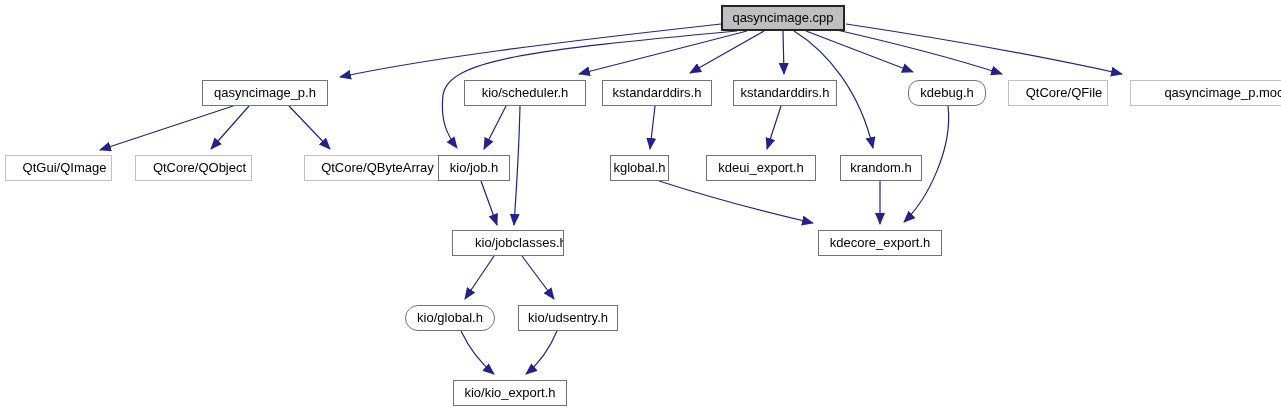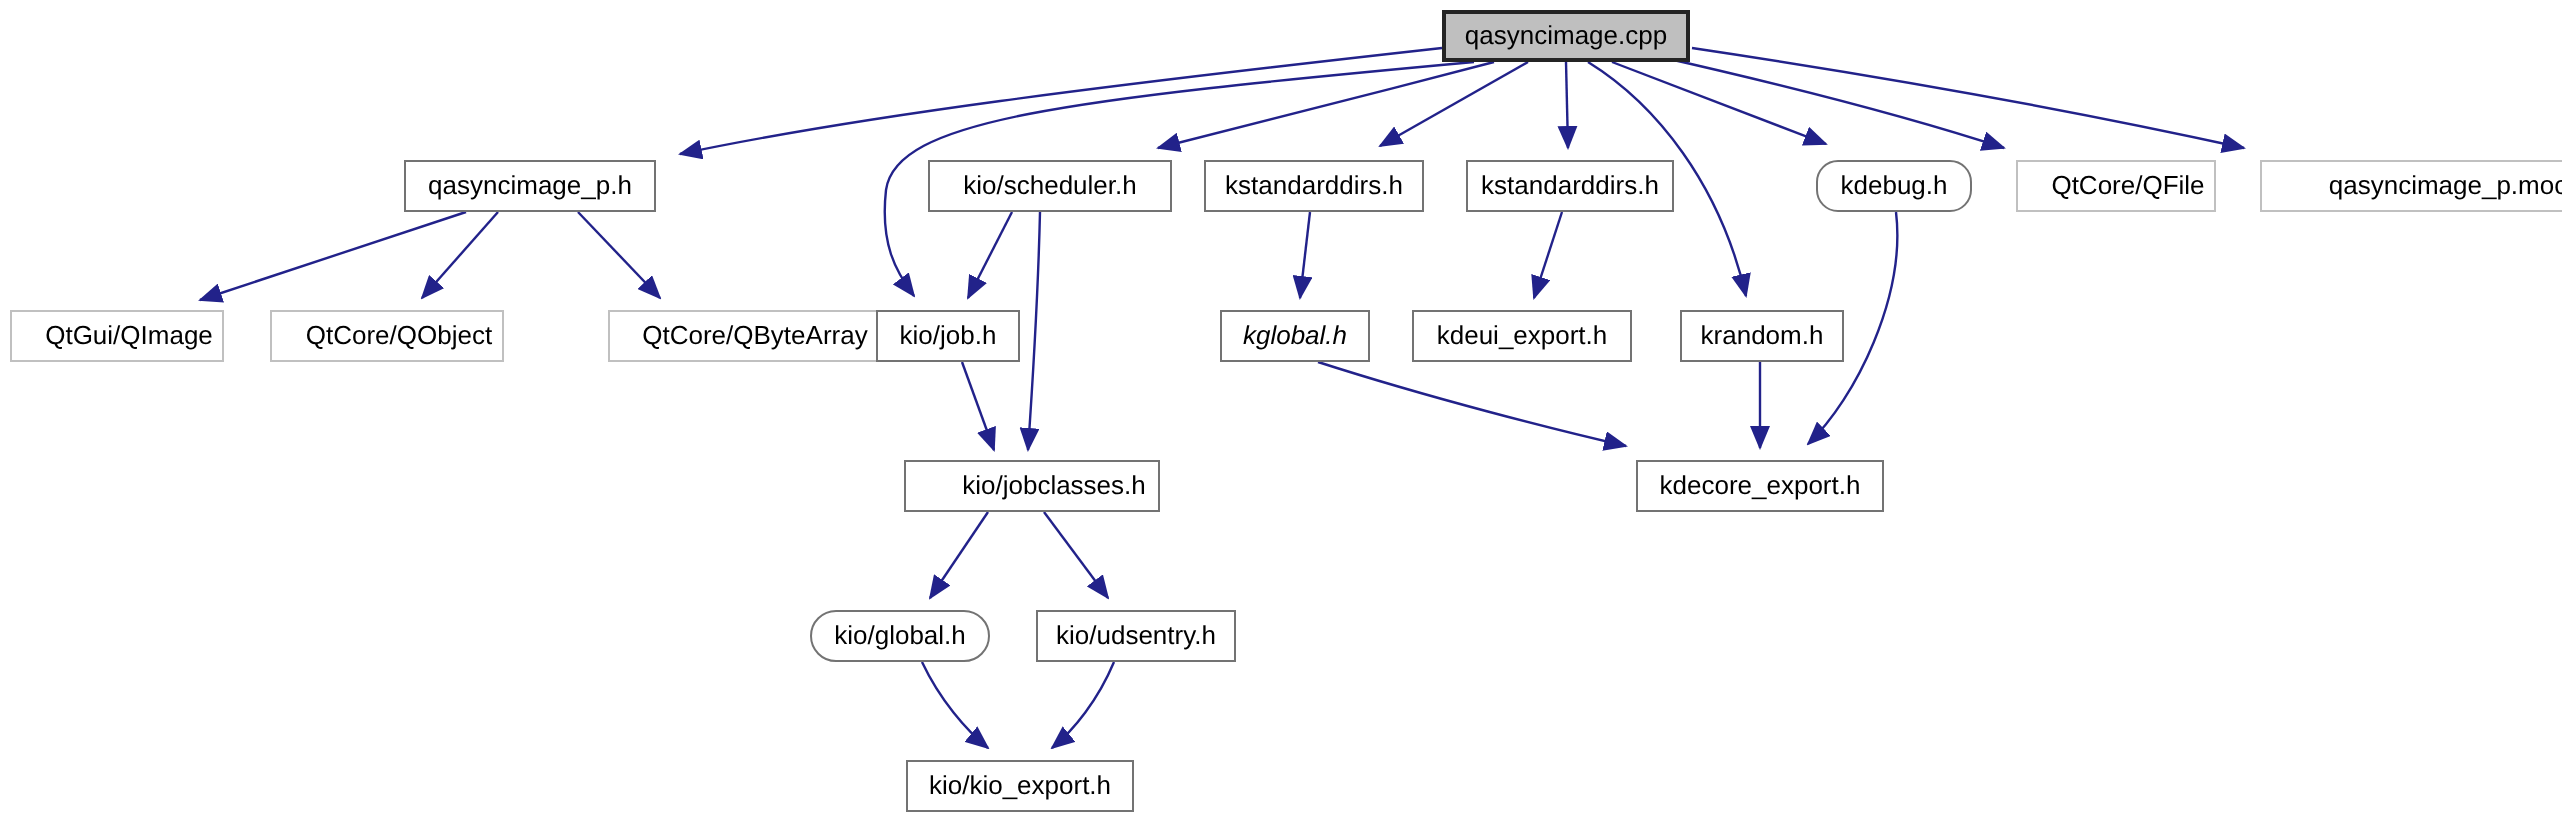--- a/index.html
+++ b/index.html
@@ -94,22 +94,22 @@
       <div class="node internal" style="left: 464px; top: 80px; width: 122px;">kio/scheduler.h</div>
       <div class="node internal" style="left: 602px; top: 80px; width: 110px;">kstandarddirs.h</div>
       <div class="node internal" style="left: 733px; top: 80px; width: 104px;">kstandarddirs.h</div>
       <div class="node internal" style="left: 908px; top: 80px; width: 78px; border-radius: 11px;">kdebug.h</div>
       <div class="node external" style="left: 1008px; top: 80px; width: 100px;">QtCore/QFile</div>
       <div class="node external" style="left: 1130px; top: 80px; width: 176px;">qasyncimage_p.moc</div>
       <div class="node external" style="left: 5px; top: 155px; width: 107px;">QtGui/QImage</div>
       <div class="node external" style="left: 135px; top: 155px; width: 117px;">QtCore/QObject</div>
       <div class="node external" style="left: 277px; top: 155px; width: 135px; margin-left: 27px;">QtCore/QByteArray</div>
       <div class="node internal" style="left: 438px; top: 155px; width: 72px;">kio/job.h</div>
-      <div class="node internal" style="left: 610px; top: 155px; width: 75px; font-style: italic;">kglobal.h</div>
+      <div class="node internal" style="left: 610px; top: 155px; width: 59px;">kglobal.h</div>
       <div class="node internal" style="left: 706px; top: 155px; width: 110px;">kdeui_export.h</div>
       <div class="node internal" style="left: 840px; top: 155px; width: 82px;">krandom.h</div>
-      <div class="node internal" style="left: 452px; top: 230px; width: 128px; padding-left: 22px;">kio/jobclasses.h</div>
+      <div class="node internal" style="left: 452px; top: 230px; width: 112px; padding-left: 22px;">kio/jobclasses.h</div>
       <div class="node internal" style="left: 818px; top: 230px; width: 124px;">kdecore_export.h</div>
       <div class="node internal" style="left: 405px; top: 305px; width: 90px; border-radius: 13px;">kio/global.h</div>
       <div class="node internal" style="left: 518px; top: 305px; width: 100px;">kio/udsentry.h</div>
       <div class="node internal" style="left: 453px; top: 380px; width: 114px;">kio/kio_export.h</div>
     </div>
 </div>
 
 </body></html>

